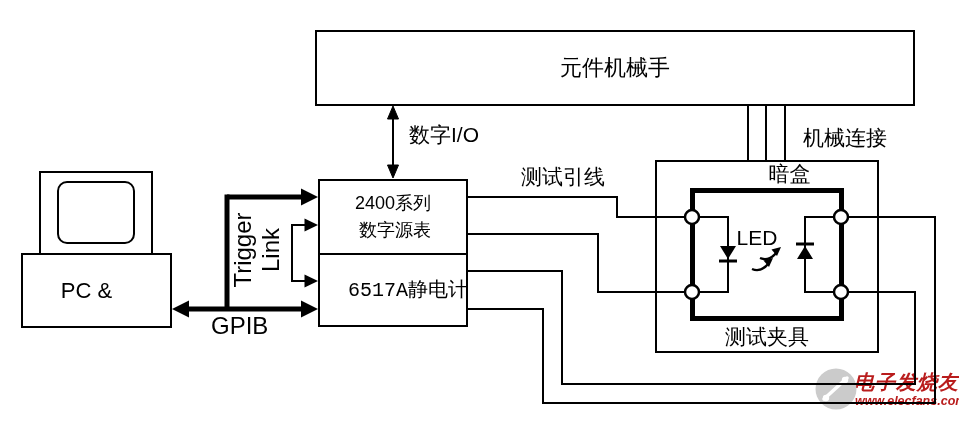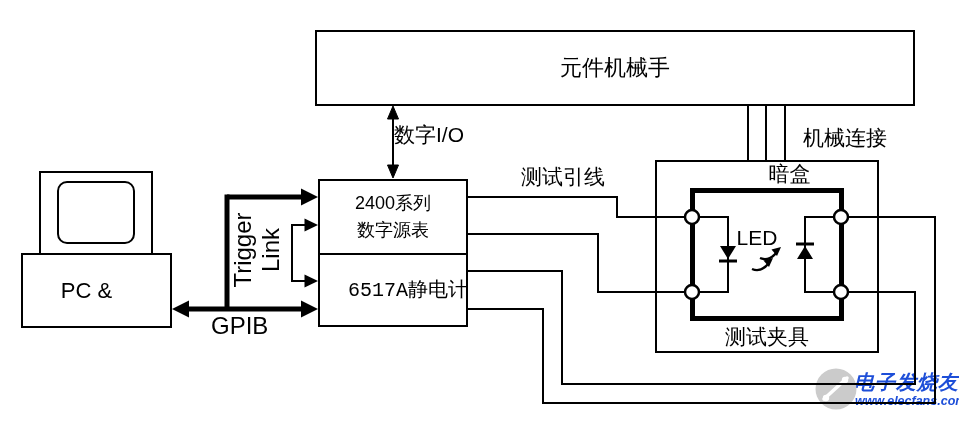--- a/index.html
+++ b/index.html
@@ -4,21 +4,21 @@
 <style>
   * { margin:0; padding:0; box-sizing:border-box; }
   html,body { background:#fff; }
   #canvas {
     position:relative; width:959px; height:421px; background:#ffffff;
     font-family:"Liberation Sans", sans-serif; color:#000; overflow:hidden;
   }
   .abs { position:absolute; }
   .box { position:absolute; border:2px solid #000; background:#fff; }
   .lbl { position:absolute; font-size:21px; color:#000; white-space:nowrap; line-height:1.15; }
-  .ctr { display:flex; align-items:center; justify-content:center; text-align:center; }
+  .ctr { display:flex; align-items:center; justify-content:center; text-align:right; }
 
   
   .robot-box { left:315px; top:30px; width:600px; height:76px; font-size:22px; }
 
   
   .instr-box { left:318px; top:179px; width:150px; height:148px; }
   .instr-divider { position:absolute; left:318px; top:253px; width:150px; height:2px; background:#000; }
   .smu-text { left:320px; top:183px; width:146px; height:68px; font-size:22px; line-height:27px; }
   .elec-text { left:320px; top:255px; width:176px; height:68px; font-size:20px;font-family:Liberation Mono, monospace; }
 
@@ -29,32 +29,32 @@
   .pc-text { left:23px; top:256px; width:127px; height:68px; font-size:22px; line-height:27px; }
 
   
   .dark-box { left:655px; top:160px; width:224px; height:193px; }
   .dark-label { left:655px; top:162px; width:224px; text-align:center;padding-left:45px; }
   .fixture-box { left:690px; top:188px; width:154px; height:133px; border-width:5px; background:transparent; }
   .fixture-label { left:655px; top:325px; width:224px; text-align:center; }
   .led-label { left:722px; top:226px; width:70px; text-align:center; }
 
   
-  .digital-io { left:394px; top:123px; }
+  .digital-io { left:409px; top:123px; }
   .mech-label { left:803px; top:126px; }
   .leads-label { left:521px; top:165px; }
   .gpib-label { left:211px; top:312px; font-size:24px; }
   .trigger-link {
     left:195px; top:222px; width:124px; height:56px;
     transform:rotate(-90deg); font-size:24px; line-height:28px;
     text-align:center; white-space:nowrap;
   }
 
   
-  .wm { color:#1d4ed8; font-weight:bold; font-style:italic; }
+  .wm { color:#b91c1c; font-weight:bold; font-style:italic; }
   .wm-name { left:854px; top:371px; font-size:20px; letter-spacing:1px; }
   .wm-url  { left:855px; top:394px; font-size:12.5px; }
 
   svg.overlay { position:absolute; left:0; top:0; width:959px; height:421px; pointer-events:none; }
 </style>
 </head>
 <body>
 
 <div id="canvas">
 

